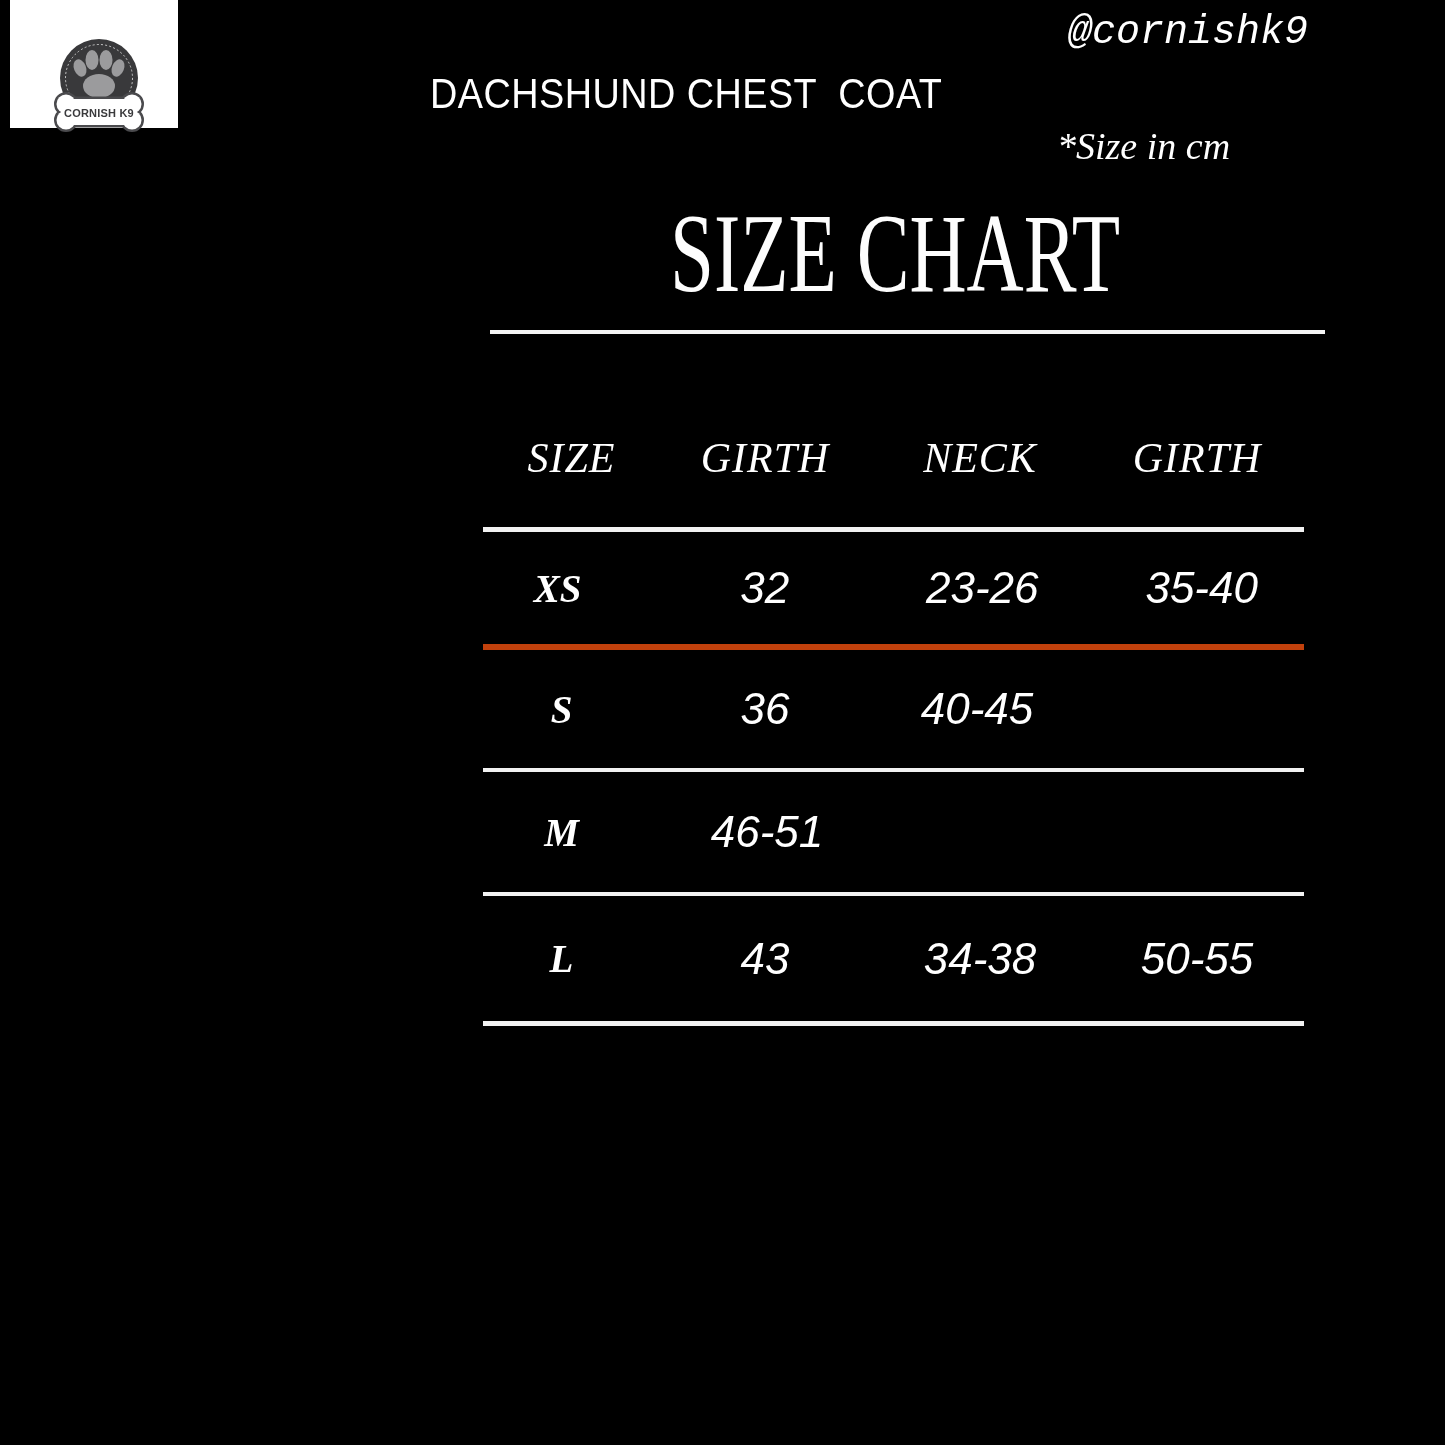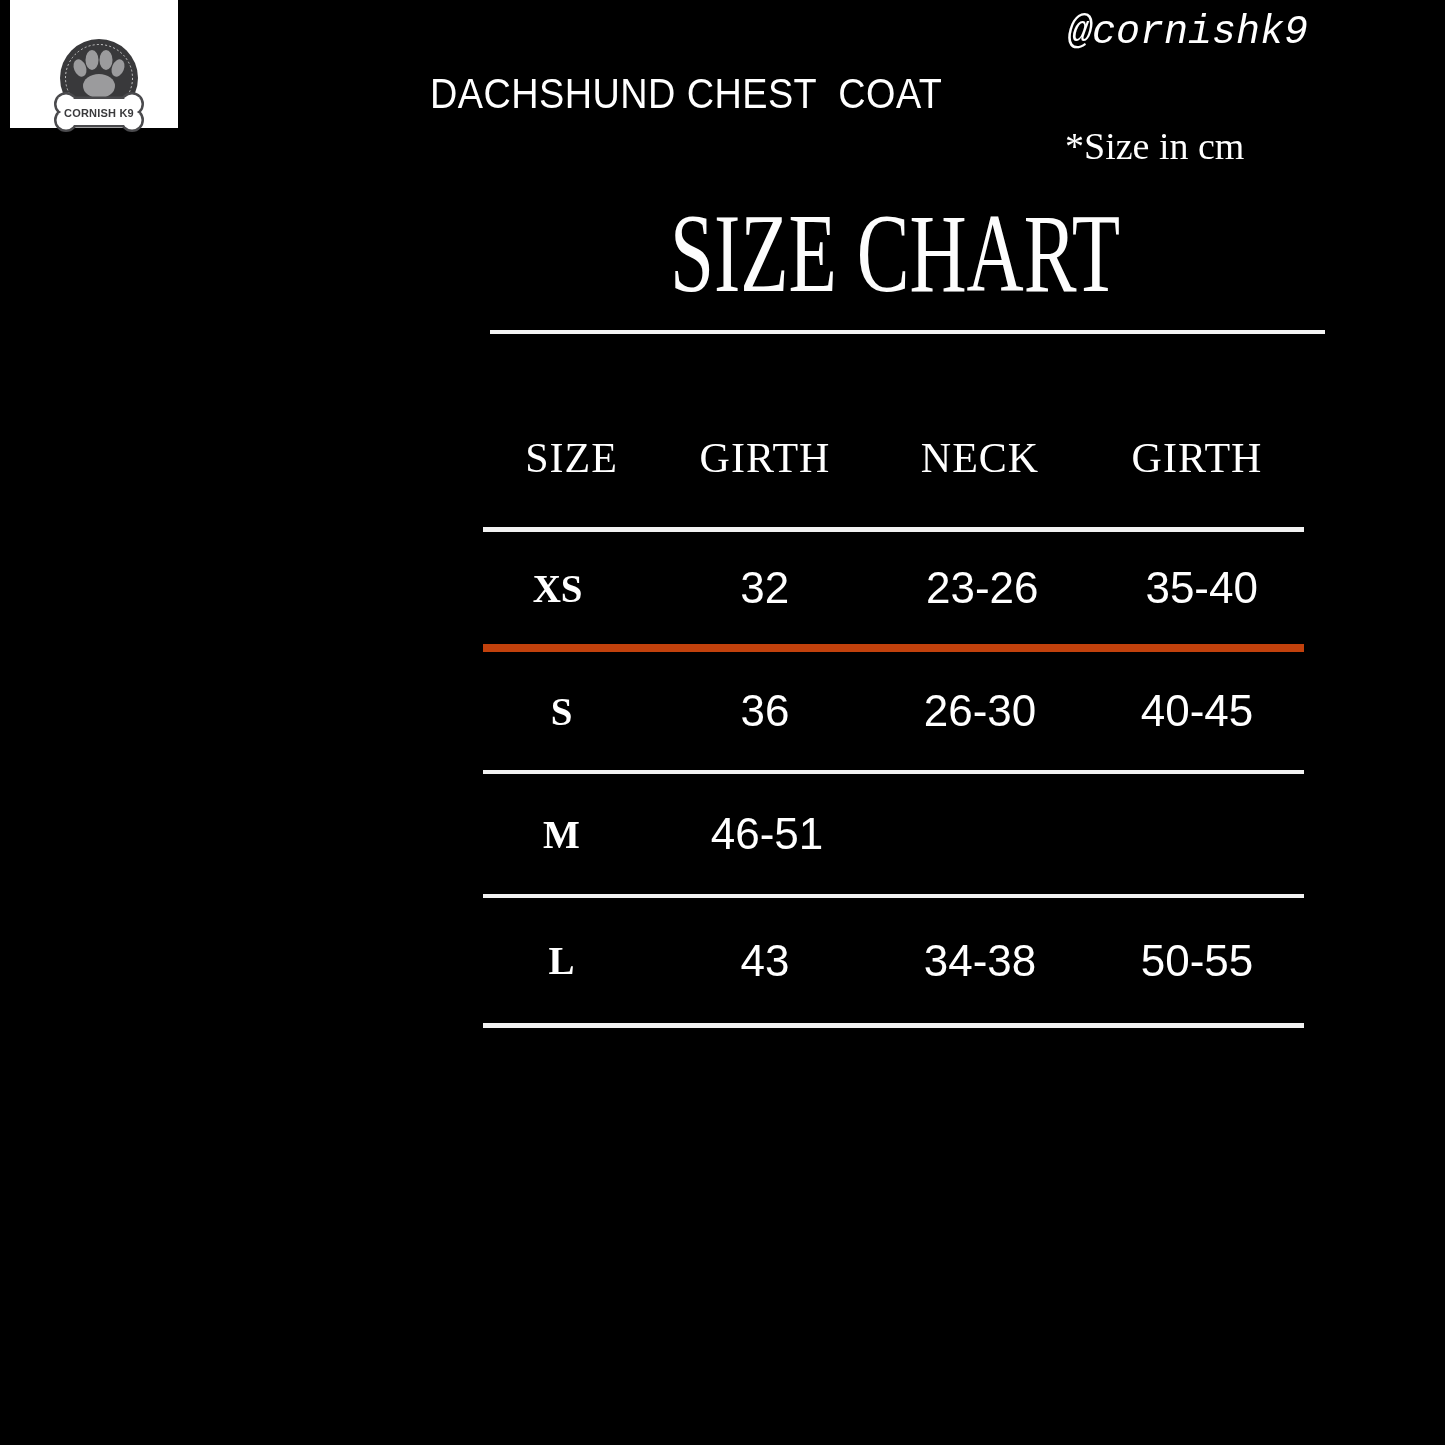--- a/index.html
+++ b/index.html
@@ -50,23 +50,23 @@
     font-style: italic;
     font-size: 40px;
     white-space: pre;
   }
   .unit-note {
     position: absolute;
     left: 1057px;
     top: 124px;
     color: #ffffff;
     font-family: "Liberation Serif", serif;
+    font-style: italic;
     font-size: 38px;
     white-space: pre;
-    margin-left: 8px;
   }
 
   
   .size-chart-title {
     position: absolute;
     left: 423px;
     top: 196px;
     width: 944px;
     text-align: center;
     color: #fdfdfd;
@@ -86,30 +86,31 @@
     height: 4px;
     background: #f5f5f5;
   }
 
   
   .size-table {
     position: absolute;
     left: 483px;
     top: 413px;
     width: 821px;
+    font-style: italic;
   }
   .t-row {
     display: flex;
     align-items: center;
   }
   .t-row.header {
     height: 114px;
     border-bottom: 5px solid #f2f2f2;
   }
-  .t-row.r0 { height: 112px; border-bottom: 8px solid #c2410c; gap: 12px; }
+  .t-row.r0 { height: 112px; border-bottom: 6px solid #c2410c; gap: 12px; }
   .t-row.r1 { height: 118px; border-bottom: 4px solid #f2f2f2; }
   .t-row.r2 { height: 120px; border-bottom: 4px solid #f2f2f2; }
   .t-row.r3 { height: 125px; border-bottom: 5px solid #f2f2f2; }
 
   .t-cell {
     text-align: center;
     color: #ffffff;
   }
   .c0 { width: 177px; }
   .c1 { width: 210px; }
@@ -189,21 +190,20 @@
     <div class="t-row r0">
       <div class="t-cell c0 cell-size">XS</div>
       <div class="t-cell c1 cell-num">32</div>
       <div class="t-cell c2 cell-num">23-26</div>
       <div class="t-cell c3 cell-num">35-40</div>
     </div>
 
     <div class="t-row r1">
       <div class="t-cell c0 cell-size">S</div>
       <div class="t-cell c1 cell-num">36</div>
-      <div class="t-cell c2 cell-num">26-30</div>
       <div class="t-cell c3 cell-num">40-45</div>
     </div>
 
     <div class="t-row r2">
       <div class="t-cell c0 cell-size">M</div>
       <div class="t-cell c3 cell-num">46-51</div>
     </div>
 
     <div class="t-row r3">
       <div class="t-cell c0 cell-size">L</div>

